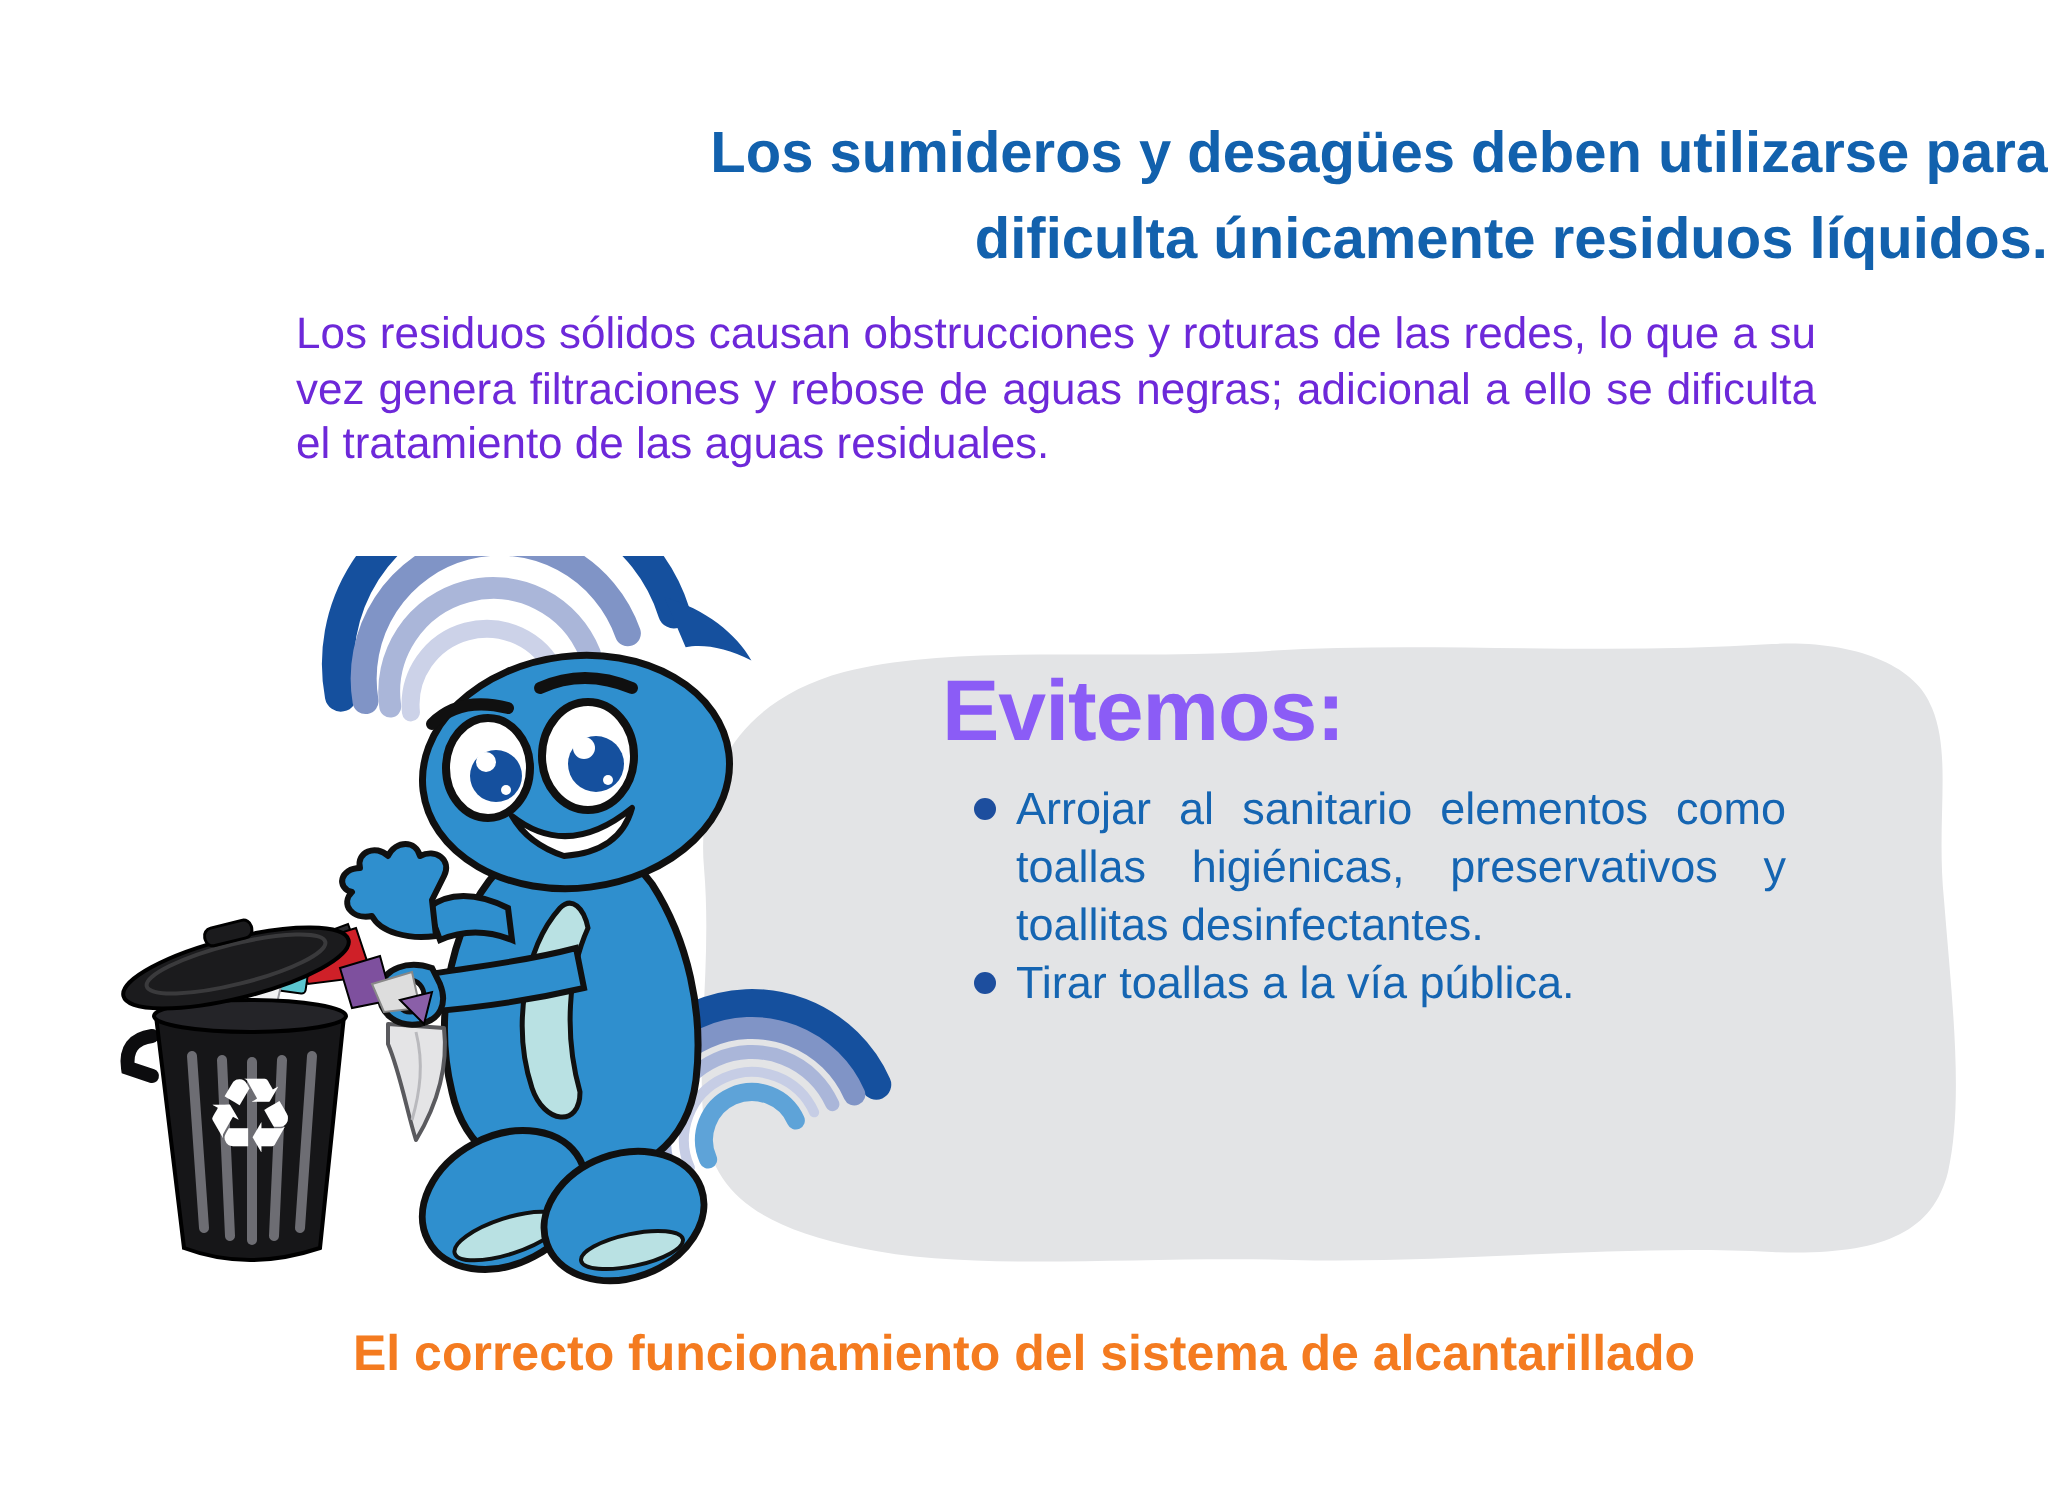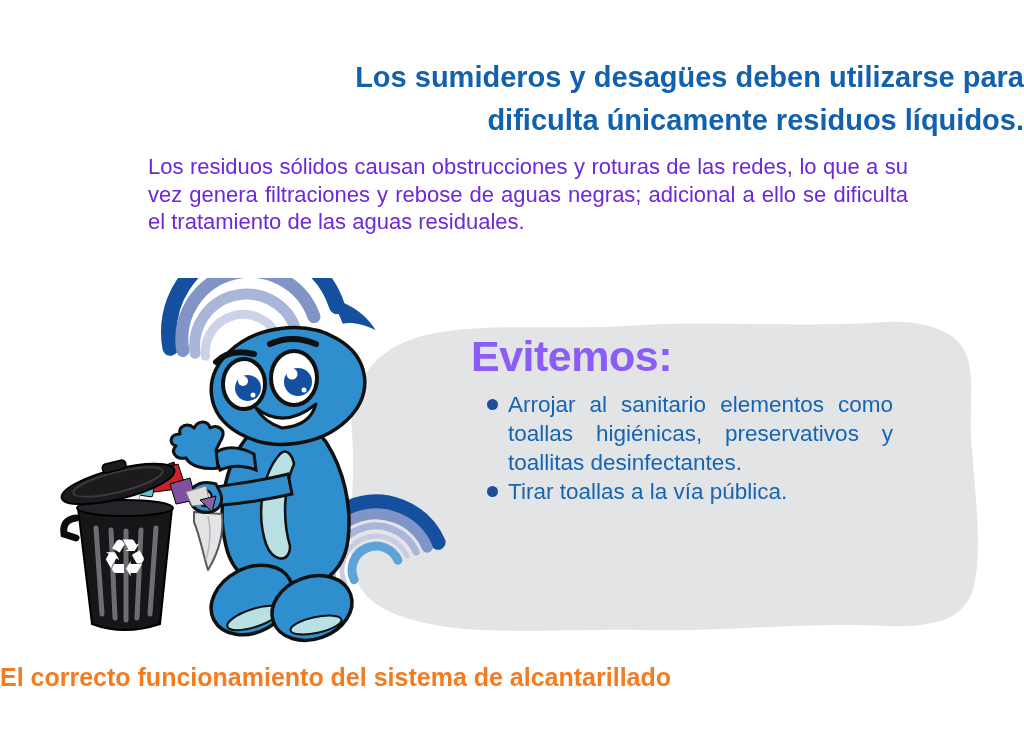--- a/index.html
+++ b/index.html
@@ -29,21 +29,21 @@
   .dot{
     flex:0 0 auto;width:11px;height:11px;border-radius:50%;
     background:#1d4e9e;margin:9px 10px 0 0;
   }
   .ev-text{
     flex:0 0 385px;width:385px;font-size:22.5px;line-height:29px;
     color:#1565b2;text-align:justify;
   }
   .mascot{position:absolute;left:58px;top:278px;width:412px;height:372px;}
   .footer{
-    position:absolute;top:661px;left:0;width:1024px;text-align:left;
+    position:absolute;top:661px;left:0;width:1024px;text-align:center;
     font-size:25px;font-weight:bold;color:#f47b20;line-height:33px;
   }
 </style>
 </head>
 <body>
 
 <div class="page">
 
   <h1 class="title">
     <div>Los sumideros y desagües deben utilizarse para</div>

